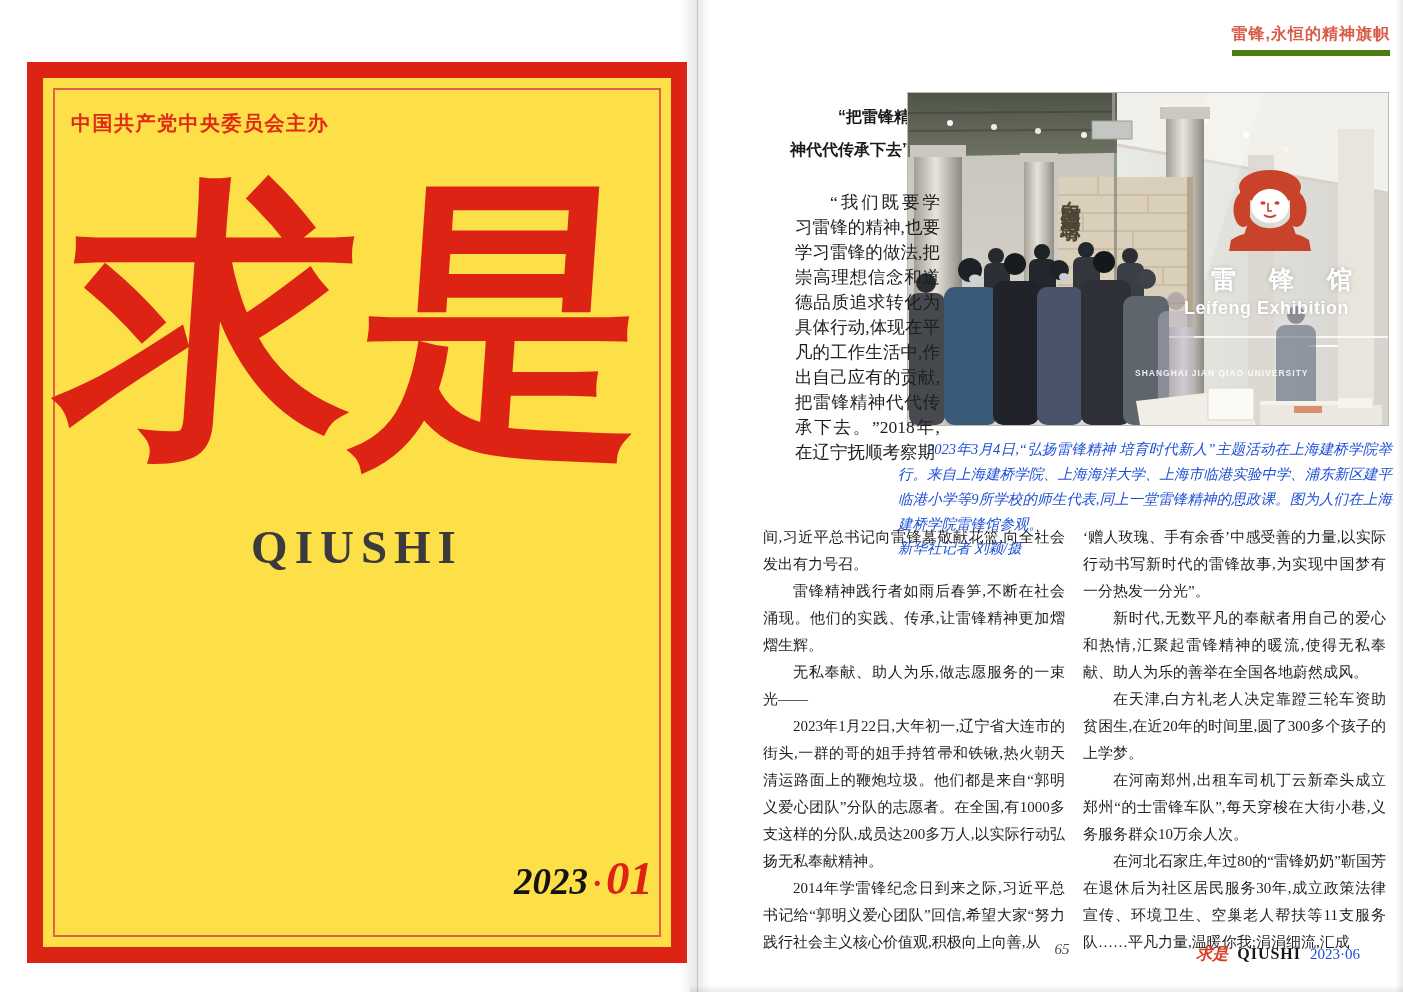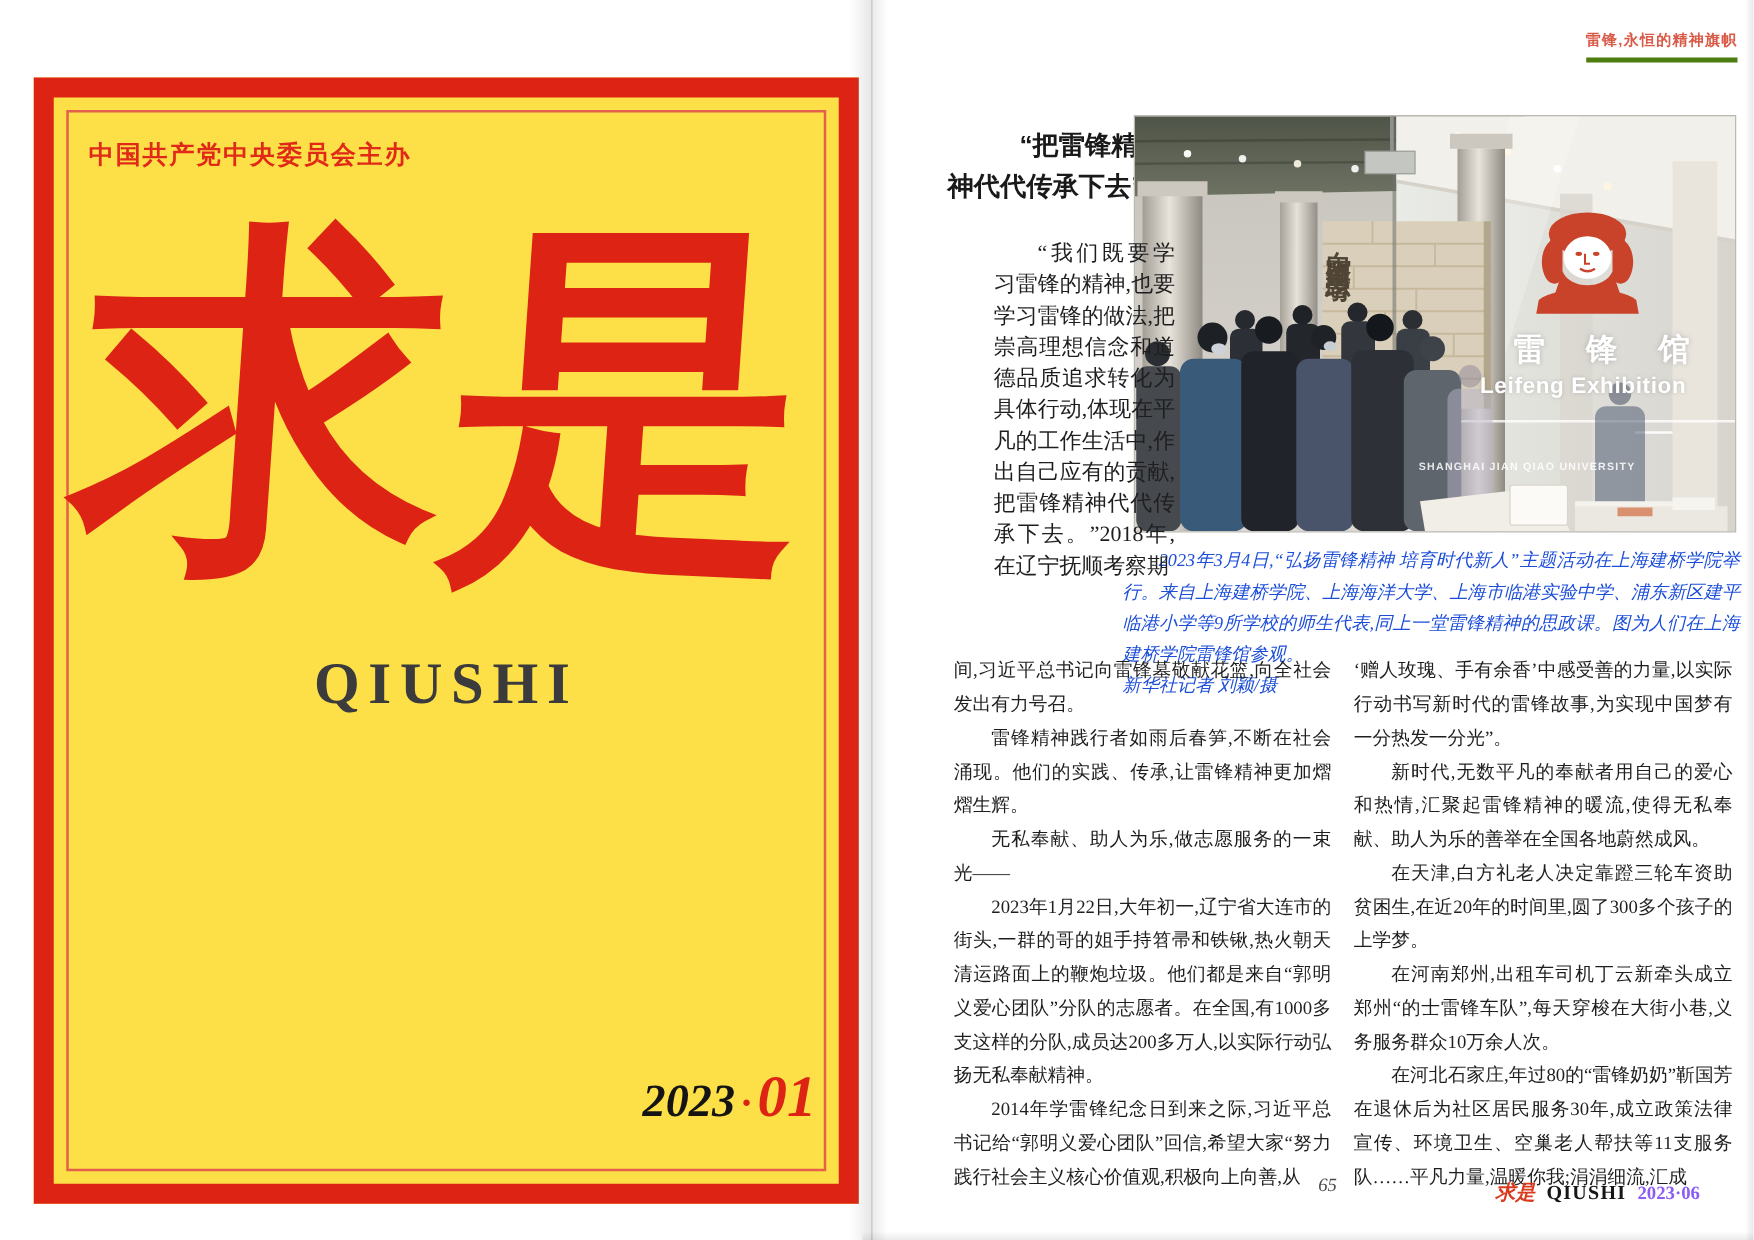--- a/index.html
+++ b/index.html
@@ -29,24 +29,24 @@
   
   .gutter { position:absolute; left:680px; top:0; width:30px; height:992px;
             background:linear-gradient(to right, rgba(110,110,110,0) 0%, rgba(110,110,110,.16) 55%, rgba(110,110,110,0) 100%); }
   .gutter-line { position:absolute; left:697px; top:0; width:1px; height:992px; background:#c3c3c1; }
   .edge-right { position:absolute; right:0; top:0; width:7px; height:100%;
             background:linear-gradient(to right, rgba(0,0,0,0), rgba(0,0,0,.09)); }
   .edge-bottom { position:absolute; left:690px; bottom:0; width:713px; height:7px;
             background:linear-gradient(to bottom, rgba(0,0,0,0), rgba(0,0,0,.08)); }
 
   
-  .running-head { position:absolute; right:13px; top:24px; font-size:12px; font-weight:bold;
-                  color:#d95b47; letter-spacing:1px; padding-bottom:5px; border-bottom:4px solid #4d7c0f; }
+  .running-head { position:absolute; right:13px; top:24px; font-size:16px; font-weight:bold;
+                  color:#d95b47; letter-spacing:1px; padding-bottom:5px; border-bottom:6px solid #4d7c0f; }
   .article-title { position:absolute; left:758px; top:100px; width:152px; text-align:right;
-                   font-size:21px; font-weight:bold; color:#191919; line-height:33px; }
+                   font-size:16px; font-weight:bold; color:#191919; line-height:33px; }
   .article-title span { display:block; white-space:nowrap; }
 
   .photo { position:absolute; left:908px; top:93px; width:480px; height:332px;
            background:#cfccc5; overflow:hidden; outline:1px solid #bdbab3; }
   .photo svg { position:absolute; left:0; top:0; }
   .photo-wallcal { position:absolute; left:148px; top:92px; height:140px; writing-mode:vertical-rl;
                    font-family:"DejaVu Serif",serif; font-size:20px; font-weight:bold; line-height:27px;
                    color:#33281a; opacity:.82; letter-spacing:4px; transform:rotate(2deg); }
   .photo-hall-cn { position:absolute; left:303px; top:170px; font-size:25px; font-weight:bold;
                    color:#ffffff; letter-spacing:13px; white-space:nowrap;
@@ -71,21 +71,21 @@
   .col-right { left:1083px; width:303px; }
   .col p { text-indent:2em; }
   .col p.cont { text-indent:0; }
 
   .page-number { position:absolute; left:1040px; top:941px; width:44px; text-align:center;
                  font-family:"Liberation Serif",serif; font-style:italic; font-size:15px; color:#4c4c4c; }
   .page-footer { position:absolute; right:43px; top:944px; display:flex; align-items:baseline; gap:9px;
                  font-family:"Liberation Serif",serif; }
   .footer-logo  { color:#d93b1f; font-size:16px; font-weight:bold; font-style:italic; }
   .footer-latin { font-size:16px; font-weight:bold; color:#171717; letter-spacing:1px; }
-  .footer-issue { font-size:15px; font-weight:bold; color:#8b5cf6; }
+  .footer-issue { font-size:15px; font-weight:normal; color:#1d4ed8; }
 </style>
 </head>
 <body>
 
 <div class="canvas">
 
   <section class="cover">
     <div class="cover-frame">
       <div class="cover-innerline"></div>
       <div class="publisher">中国共产党中央委员会主办</div>

